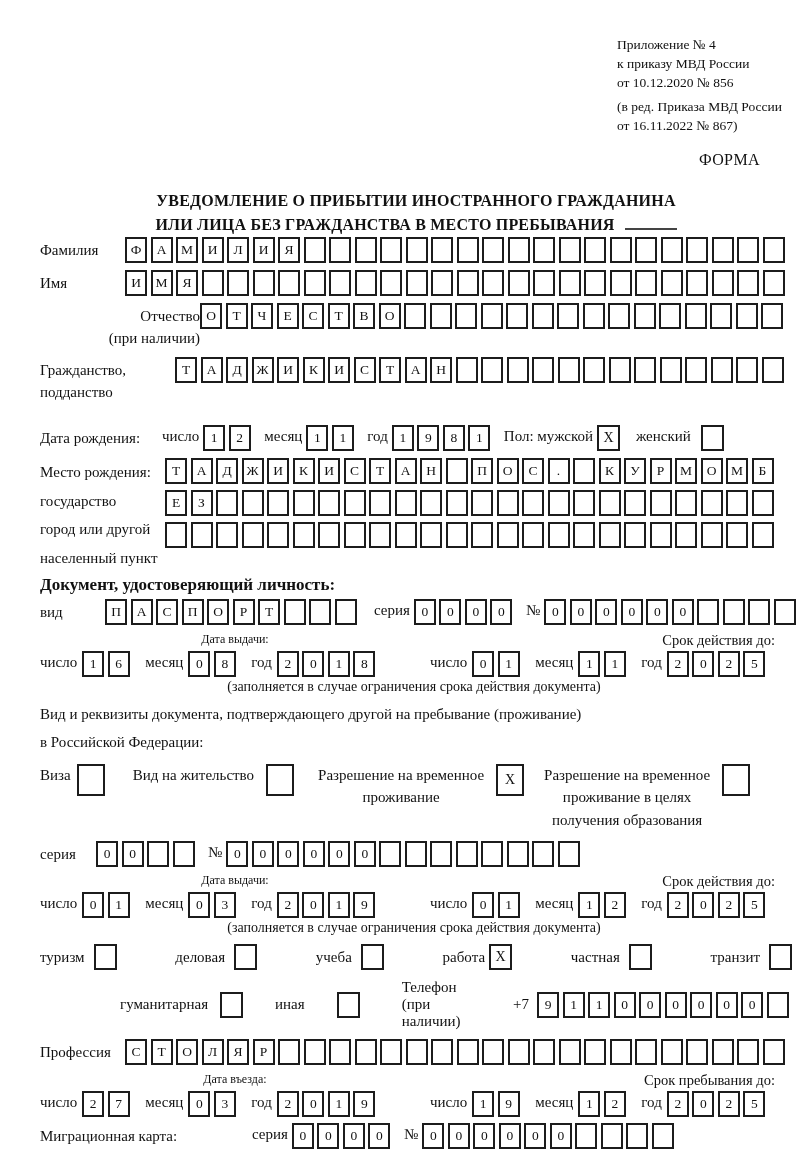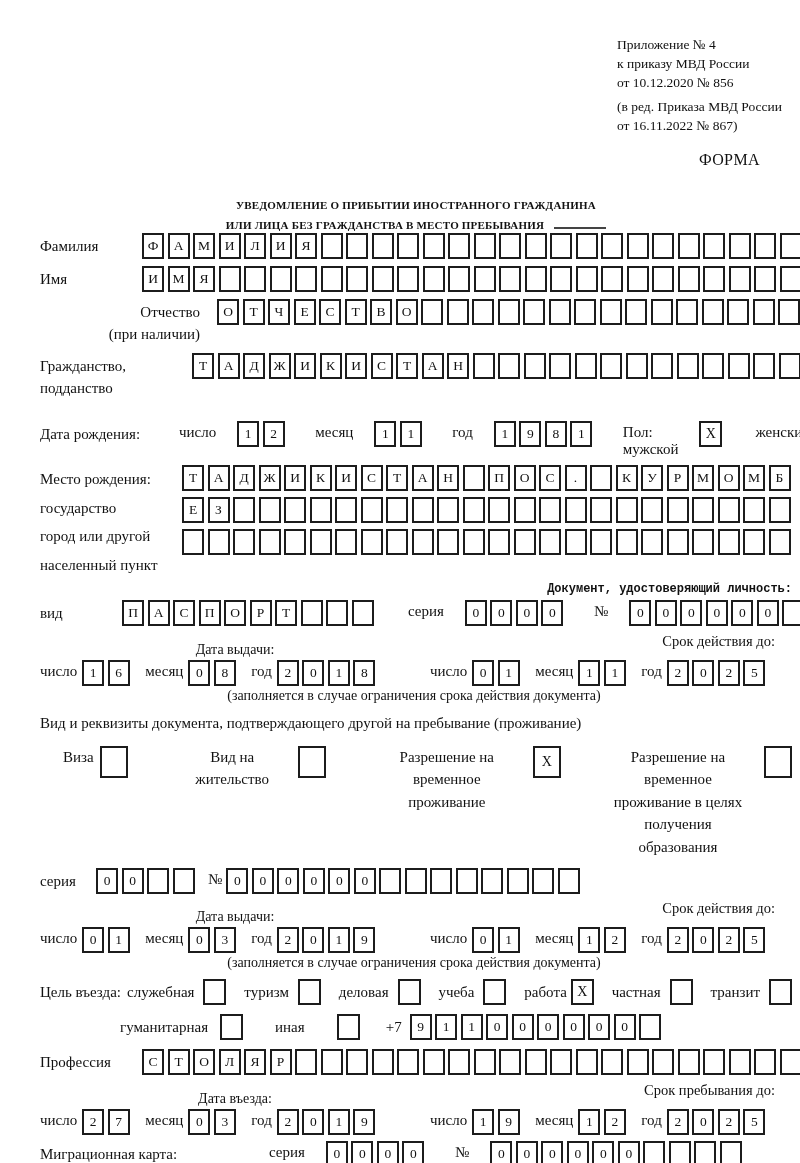--- a/index.html
+++ b/index.html
@@ -2,50 +2,50 @@
 <html><head>
 <meta charset="utf-8">
 <style>
   html,body{margin:0;padding:0;background:#fff;}
   .page{width:800px;height:1163px;box-sizing:border-box;background:#fff;color:#111;
         font-family:"Liberation Serif","DejaVu Serif",serif;font-size:15px;
         padding:36px 8px 10px 40px;overflow:hidden;position:relative;}
   .hdr{width:215px;margin-left:577px;font-size:13.5px;line-height:1.4;}
   .hdr .gap{margin-top:5px;}
   .forma{font-weight:normal;font-size:16px;text-align:right;padding-right:32px;margin-top:16px;letter-spacing:.4px;}
-  .title{font-weight:bold;font-size:11px;text-align:center;margin-top:28px;line-height:1.5;letter-spacing:.2px;}
+  .title{font-weight:bold;font-size:16px;text-align:center;margin-top:20px;line-height:1.5;letter-spacing:.2px;}
   .blankline{display:inline-block;width:52px;height:13px;border-bottom:2px solid #444;margin-left:10px;}
   .sec{font-weight:bold;font-size:14.6px;margin-top:22px;margin-bottom:14px;letter-spacing:.2px;}
-  .row{display:flex;align-items:flex-start;margin-bottom:7px;gap:17px;}
+  .row{display:flex;align-items:flex-start;margin-bottom:7px;}
   .lbl{white-space:pre-line;flex:0 0 auto;padding-top:3px;line-height:1.45;}
   .lbl-tall{line-height:28.5px;padding-top:0;}
   .cells{display:flex;flex:0 0 auto;}
   .cell{width:18px;height:22px;border:2px solid #1c1c1c;margin-right:3.5px;flex:0 0 auto;
         display:inline-flex;align-items:center;justify-content:center;font-size:13.5px;background:#fff;}
   .cb{width:19px;height:22px;border:2px solid #1c1c1c;display:inline-flex;align-items:center;
       justify-content:center;font-size:14px;flex:0 0 auto;background:#fff;}
   .cb-lg{width:24px;height:28px;}
   .cellcol .cells{margin-bottom:6px;}
   .w-fam{width:85px;} .w-patr{width:160px;text-align:right;} .w-cit{width:135px;} .w-place{width:125px;}
   .w-vid{width:65px;} .w-prof{width:85px;}
   .inword{padding:3px 4px 0 10px;}
-  .center-head{font-weight:bold;text-align:right;font-size:12px;margin:4px 0 4px 0;font-family:Liberation Mono, monospace;}
+  .center-head{font-weight:bold;text-align:left;font-size:17px;margin:4px 0 4px 0;}
   .dates-head{display:flex;margin:2px 0 2px 0;}
-  .dates-head .dh{width:390px;text-align:center;font-size:14px;margin-top:9px;}
+  .dates-head .dh{width:390px;text-align:center;font-size:12px;}
   .dates-head .dh2{width:345px;text-align:right;font-size:14.5px;}
   .dates-row{display:flex;margin-bottom:4px;}
   .dgroup{display:flex;align-items:flex-start;width:390px;}
   .dgroup.right{width:auto;}
   .dgroup .dw{padding-top:3px;margin-right:5px;}
   .dgroup .m{margin-left:12px;}
   .note-right{text-align:center;font-size:14px;padding-right:4px;margin:-2px 0 8px 0;}
   .intro{font-size:15px;line-height:1.55;}
   .permits{display:flex;align-items:flex-start;margin:10px 0 10px 0;}
   .permit{display:flex;align-items:flex-start;}
-  .permit .ptext{text-align:center;line-height:1.5;white-space:pre-line;margin-left:23px;}
+  .permit .ptext{text-align:center;line-height:1.5;white-space:pre-line;}
   .permit .cb-lg{margin-left:12px;}
   .purpose{display:flex;align-items:center;width:100%;justify-content:space-between;margin-bottom:9px;}
   .pair{display:flex;align-items:center;}
   .pair .cb{margin-left:9px;}
   .human{display:flex;align-items:center;margin:2px 0 9px 80px;}
   .serrow{display:flex;align-items:flex-start;margin-bottom:6px;}
 </style>
 </head>
 <body>
 
@@ -382,20 +382,21 @@
           <span class="cell">2</span>
           <span class="cell">0</span>
           <span class="cell">2</span>
           <span class="cell">5</span>
         </span>
     </div>
   </div>
   <div class="note-right">(заполняется в случае ограничения срока действия документа)</div>
 
   <div class="intro">Вид и реквизиты документа, подтверждающего другой на пребывание (проживание)</div>
+  <div class="intro" style="margin-top:4px;">в Российской Федерации:</div>
 
   <div class="permits">
     <div class="permit">
       <span class="ptext">Виза</span>
       <span class="cb cb-lg" style="margin-left:6px"></span>
     </div>
     <div class="permit" style="margin-left:28px">
       <span class="ptext">Вид на жительство</span>
       <span class="cb cb-lg"></span>
     </div>
@@ -480,25 +481,20 @@
           <span class="cell">0</span>
           <span class="cell">2</span>
           <span class="cell">5</span>
         </span>
     </div>
   </div>
   <div class="note-right">(заполняется в случае ограничения срока действия документа)</div>
 
   <div class="purpose">
     <div class="pair">
-      <span style="margin-right:6px;">Цель въезда:</span>
-      <span>служебная</span>
-      <span class="cb"></span>
-    </div>
-    <div class="pair">
       <span>туризм</span>
       <span class="cb"></span>
     </div>
     <div class="pair">
       <span>деловая</span>
       <span class="cb"></span>
     </div>
     <div class="pair">
       <span>учеба</span>
       <span class="cb"></span>
@@ -515,20 +511,21 @@
       <span>транзит</span>
       <span class="cb"></span>
     </div>
   </div>
 
   <div class="human">
     <span>гуманитарная</span>
     <span class="cb" style="margin-left:12px"></span>
     <span style="margin-left:32px">иная</span>
     <span class="cb" style="margin-left:32px"></span>
+    <span style="margin-left:42px">Телефон (при наличии)</span>
     <span style="margin-left:26px;margin-right:8px">+7</span>
     <span class="cells">
         <span class="cell">9</span>
         <span class="cell">1</span>
         <span class="cell">1</span>
         <span class="cell">0</span>
         <span class="cell">0</span>
         <span class="cell">0</span>
         <span class="cell">0</span>
         <span class="cell">0</span>

